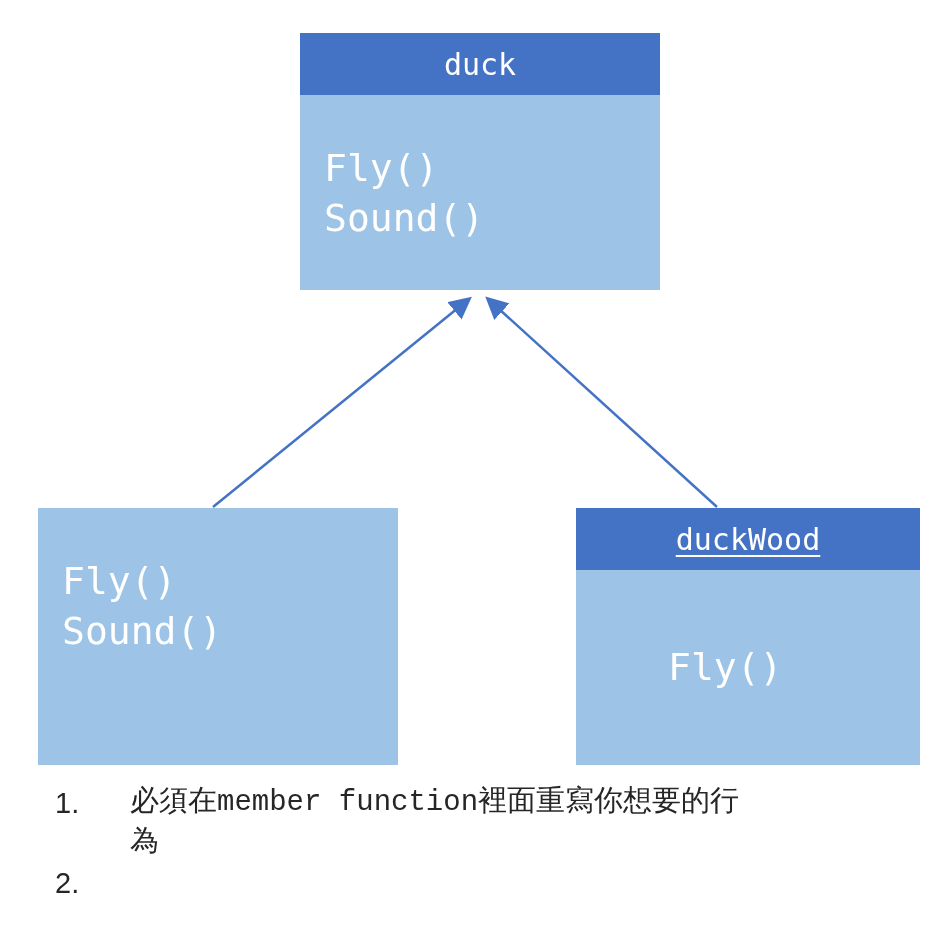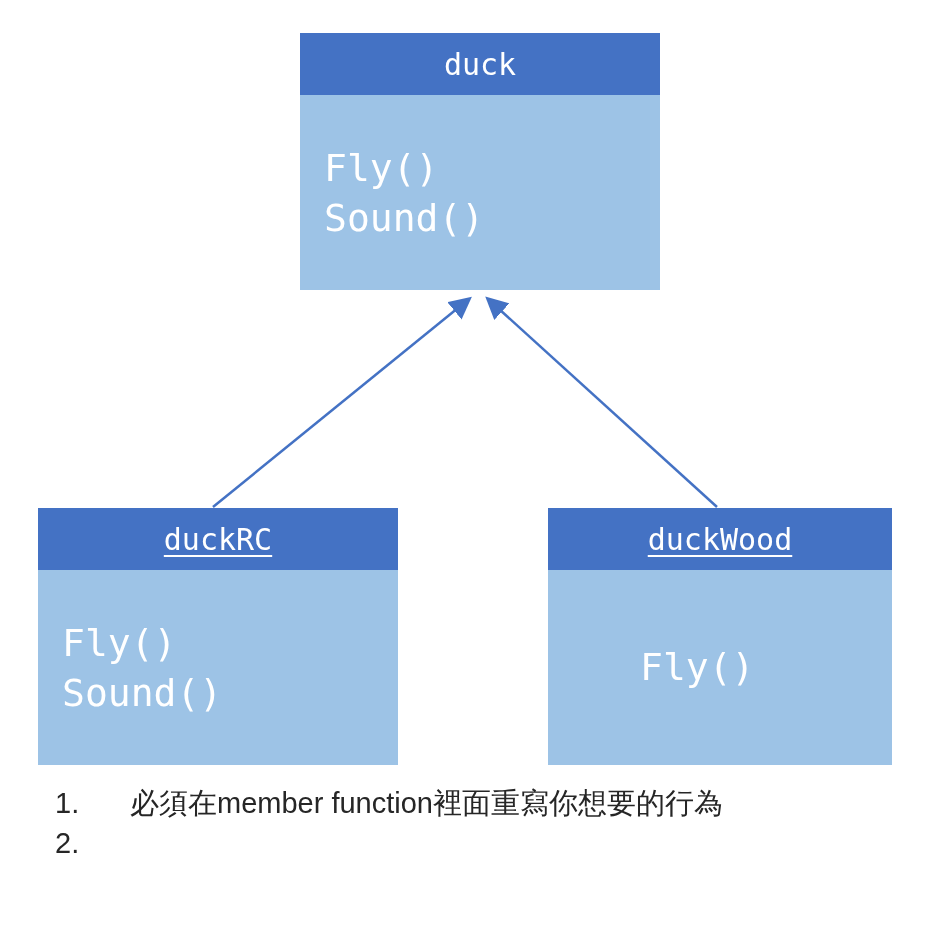--- a/index.html
+++ b/index.html
@@ -38,39 +38,39 @@
     flex:1;
     background:var(--body);
     color:var(--box_text);
     font-family:"DejaVu Sans Mono","Liberation Mono",monospace;
     font-size:38px;
     line-height:50px;
     padding:48px 0 0 24px;
   }
   .box-parent{left:300px;top:33px;}
   .box-child-left{left:38px;top:508px;}
-  .box-child-right{left:532px;top:508px;padding-left:16px;}
+  .box-child-right{left:560px;top:508px;padding-left:16px;}
   .box-child-right .class-body{padding-top:72px;padding-left:92px;}
 
   
   .arrow-layer{
     position:absolute;left:0;top:0;width:939px;height:940px;
     pointer-events:none;
     color:var(--arrow);
   }
 
   
   .notes{
     position:absolute;left:55px;top:783px;width:840px;
     color:var(--note_text);
     font-size:29px;line-height:40px;
   }
   .note-row{display:flex;align-items:flex-start;}
   .note-number{flex:0 0 75px;}
-  .note-text{flex:0 1 630px;max-width:630px;}
+  .note-text{flex:0 1 630px;max-width:630px;font-family:Liberation Mono, monospace;}
 </style>
 </head>
 <body>
 
 <div class="canvas">
 
   <svg class="arrow-layer" width="939" height="940" viewBox="0 0 939 940">
     <defs>
       <marker id="arrowhead" markerWidth="9" markerHeight="9" refX="7.5" refY="4.5" orient="auto">
         <path d="M0,0 L9,4.5 L0,9 Z" fill="currentColor"></path>
@@ -84,23 +84,20 @@
     <div class="class-header">
       <span>duck</span>
     </div>
     <div class="class-body">
       <div>Fly()</div>
       <div>Sound()</div>
     </div>
   </div>
 
   <div class="class-box box-child-left">
-    <div class="class-header">
-      <span class="underlined">duckRC</span>
-    </div>
     <div class="class-body">
       <div>Fly()</div>
       <div>Sound()</div>
     </div>
   </div>
 
   <div class="class-box box-child-right">
     <div class="class-header">
       <span class="underlined">duckWood</span>
     </div>

